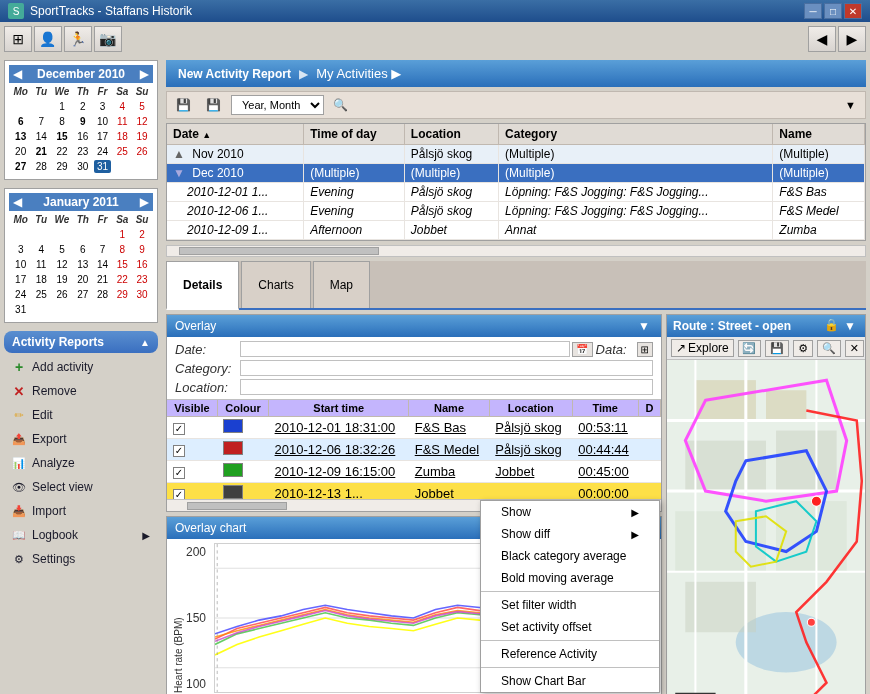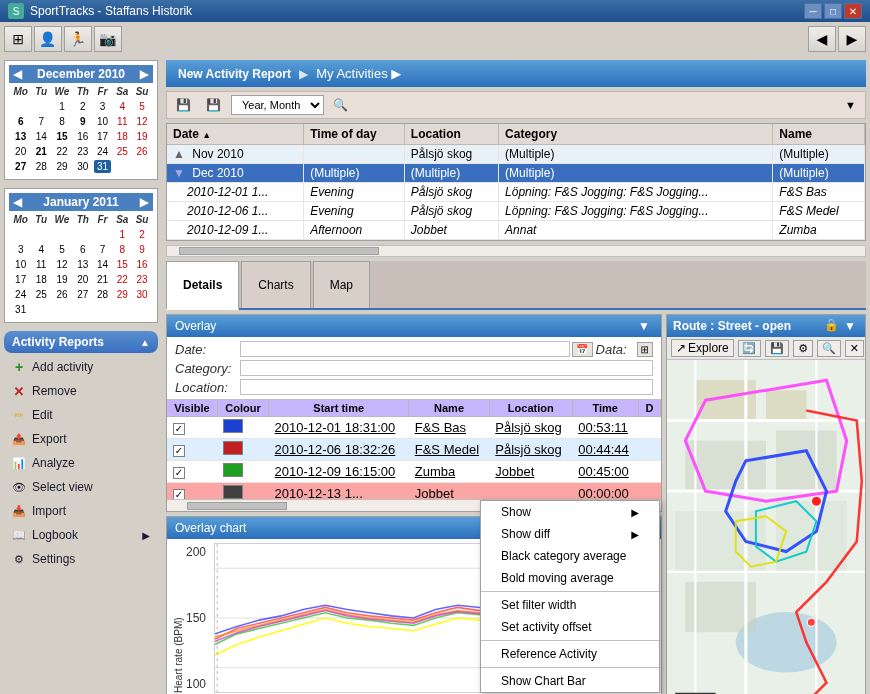--- a/index.html
+++ b/index.html
@@ -89,21 +89,21 @@
     .field-btn { border: 1px solid #a0a0a0; background: #e8e4e0; padding: 1px 3px; cursor: pointer; font-size: 10px; }
     .field-input-with-btn { display: flex; align-items: center; gap: 2px; }
     
     
     .overlay-table { width: 100%; border-collapse: collapse; }
     .overlay-table th { background: #c4b5fd; padding: 2px 6px; text-align: center; border-bottom: 1px solid #c0b8b0; border-right: 1px solid #c0b8b0; font-size: 11px; }
     .overlay-table td { padding: 2px 6px; border-bottom: 1px solid #e8e4e0; font-size: 13px; text-decoration: underline; }
     .overlay-row-1 { background: white; }
     .overlay-row-2 { background: #ddeeff; }
     .overlay-row-3 { background: white; }
-    .overlay-row-4 { background: #fca5a5; margin-top: 12px; }
+    .overlay-row-4 { background: #fde047; margin-top: 12px; }
     .color-box { width: 20px; height: 14px; display: inline-block; border: 1px solid #808080; }
     .cb-blue { background: #1a40d0; }
     .cb-red { background: #c02020; }
     .cb-green { background: #20a020; }
     .cb-dark { background: #404040; }
     .check-box { width: 12px; height: 12px; border: 1px solid #808080; background: white; display: inline-flex; align-items: center; justify-content: center; font-size: 10px; }
     .checked::after { content: '✓'; font-size: 10px; }
     
     
     .chart-panel { background: white; border: 1px solid #a0a0a0; flex: 1; position: relative; }

